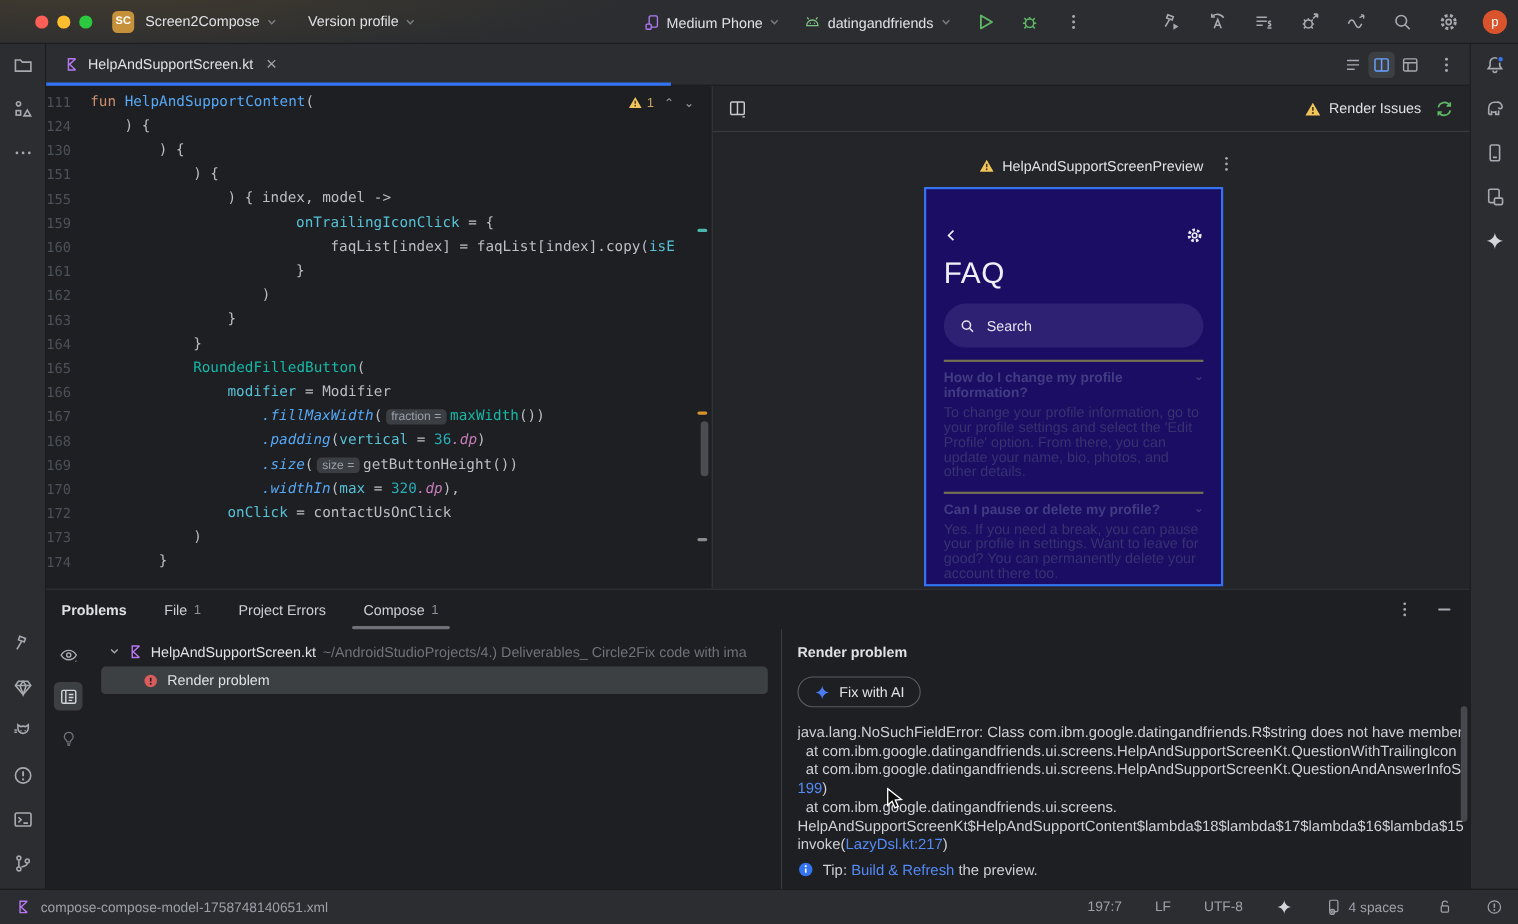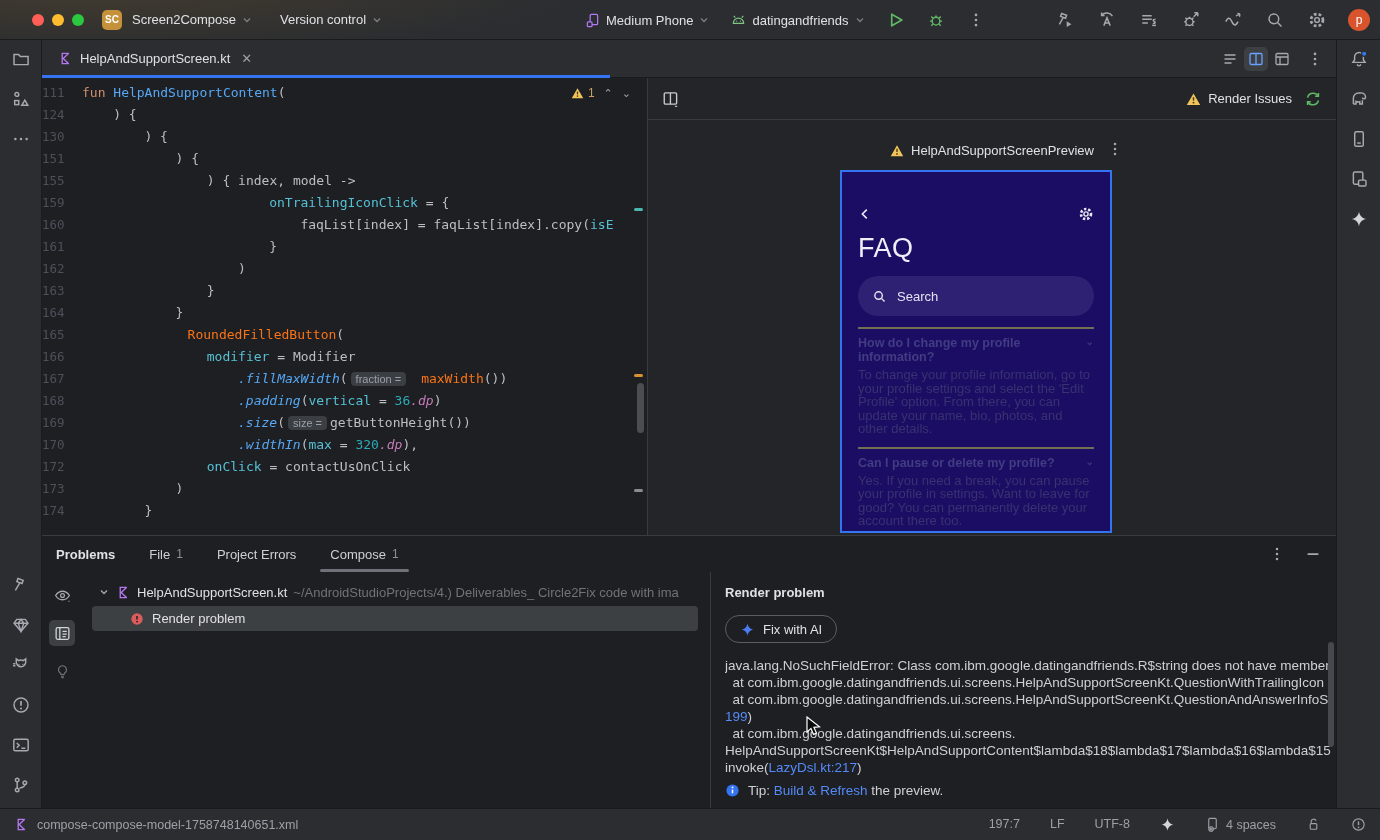--- a/index.html
+++ b/index.html
@@ -45,21 +45,21 @@
   .vt.sel { background:#3d4043; }
 
   
   .workrow { flex:1; display:flex; min-height:0; }
   .editor { width:606px; flex:none; background:#1e1f22; position:relative; overflow:hidden; border-right:1px solid #393b40; }
   .code-area { padding-top:4px; font-family:"DejaVu Sans Mono","Liberation Mono",monospace; font-size:13px; }
   .code-line { display:flex; height:22px; line-height:22px; white-space:pre; }
   .ln { width:36px; flex:none; text-align:right; padding-right:16px; color:#4b5059; font-size:12.5px; }
   .code { flex:1; overflow:hidden; color:#bcbec4; }
   .tk-pl { color:#bcbec4; } .tk-kw { color:#cf8e6d; } .tk-fn { color:#56a8f5; }
-  .tk-cl { color:#f97316;margin-left:12px; } .tk-na { color:#56c1d6; }
+  .tk-cl { color:#14b8a6; } .tk-na { color:#56c1d6; }
   .tk-ex { color:#56a8f5; font-style:italic; } .tk-num { color:#2aacb8; }
   .tk-dp { color:#c77dbb; font-style:italic; }
   .tk-sr { color:#c77dbb; font-style:italic; border-bottom:1px solid #b08ab6; }
   .tk-hint { background:#3b3e43; color:#9aa0a8; border-radius:4px; padding:1px 5px;
     font-family:"Liberation Sans",sans-serif; font-size:11px; margin:0 3px; }
   .insp-widget { position:absolute; top:8px; right:16px; display:flex; align-items:center; gap:9px; color:#c9a25e; font-size:12px; z-index:4; }
   .insp-widget .nav { color:#9da0a8; font-size:11px; }
   .gutter-mark { position:absolute; right:4px; width:9px; height:3px; border-radius:2px; z-index:4; }
   .scroll-thumb { position:absolute; right:3px; width:7px; border-radius:4px; background:#4a4d51; z-index:4; }
 
@@ -133,21 +133,21 @@
     <span class="proj-badge">SC</span>
     <div class="tb-item" style="margin-left:10px">
       <span>Screen2Compose</span>
       <span class="chev">
           <svg viewBox="0 0 10 10">
             <path d="M2 3.5l3 3 3-3" fill="none" stroke="#9da0a8" stroke-width="1.3"></path>
           </svg>
         </span>
     </div>
     <div class="tb-item" style="margin-left:28px">
-      <span>Version control</span>
+      <span>Version profile</span>
       <span class="chev">
           <svg viewBox="0 0 10 10">
             <path d="M2 3.5l3 3 3-3" fill="none" stroke="#9da0a8" stroke-width="1.3"></path>
           </svg>
         </span>
     </div>
 
     <div class="tb-center">
       <div class="tb-item">
         <span class="icon14">

